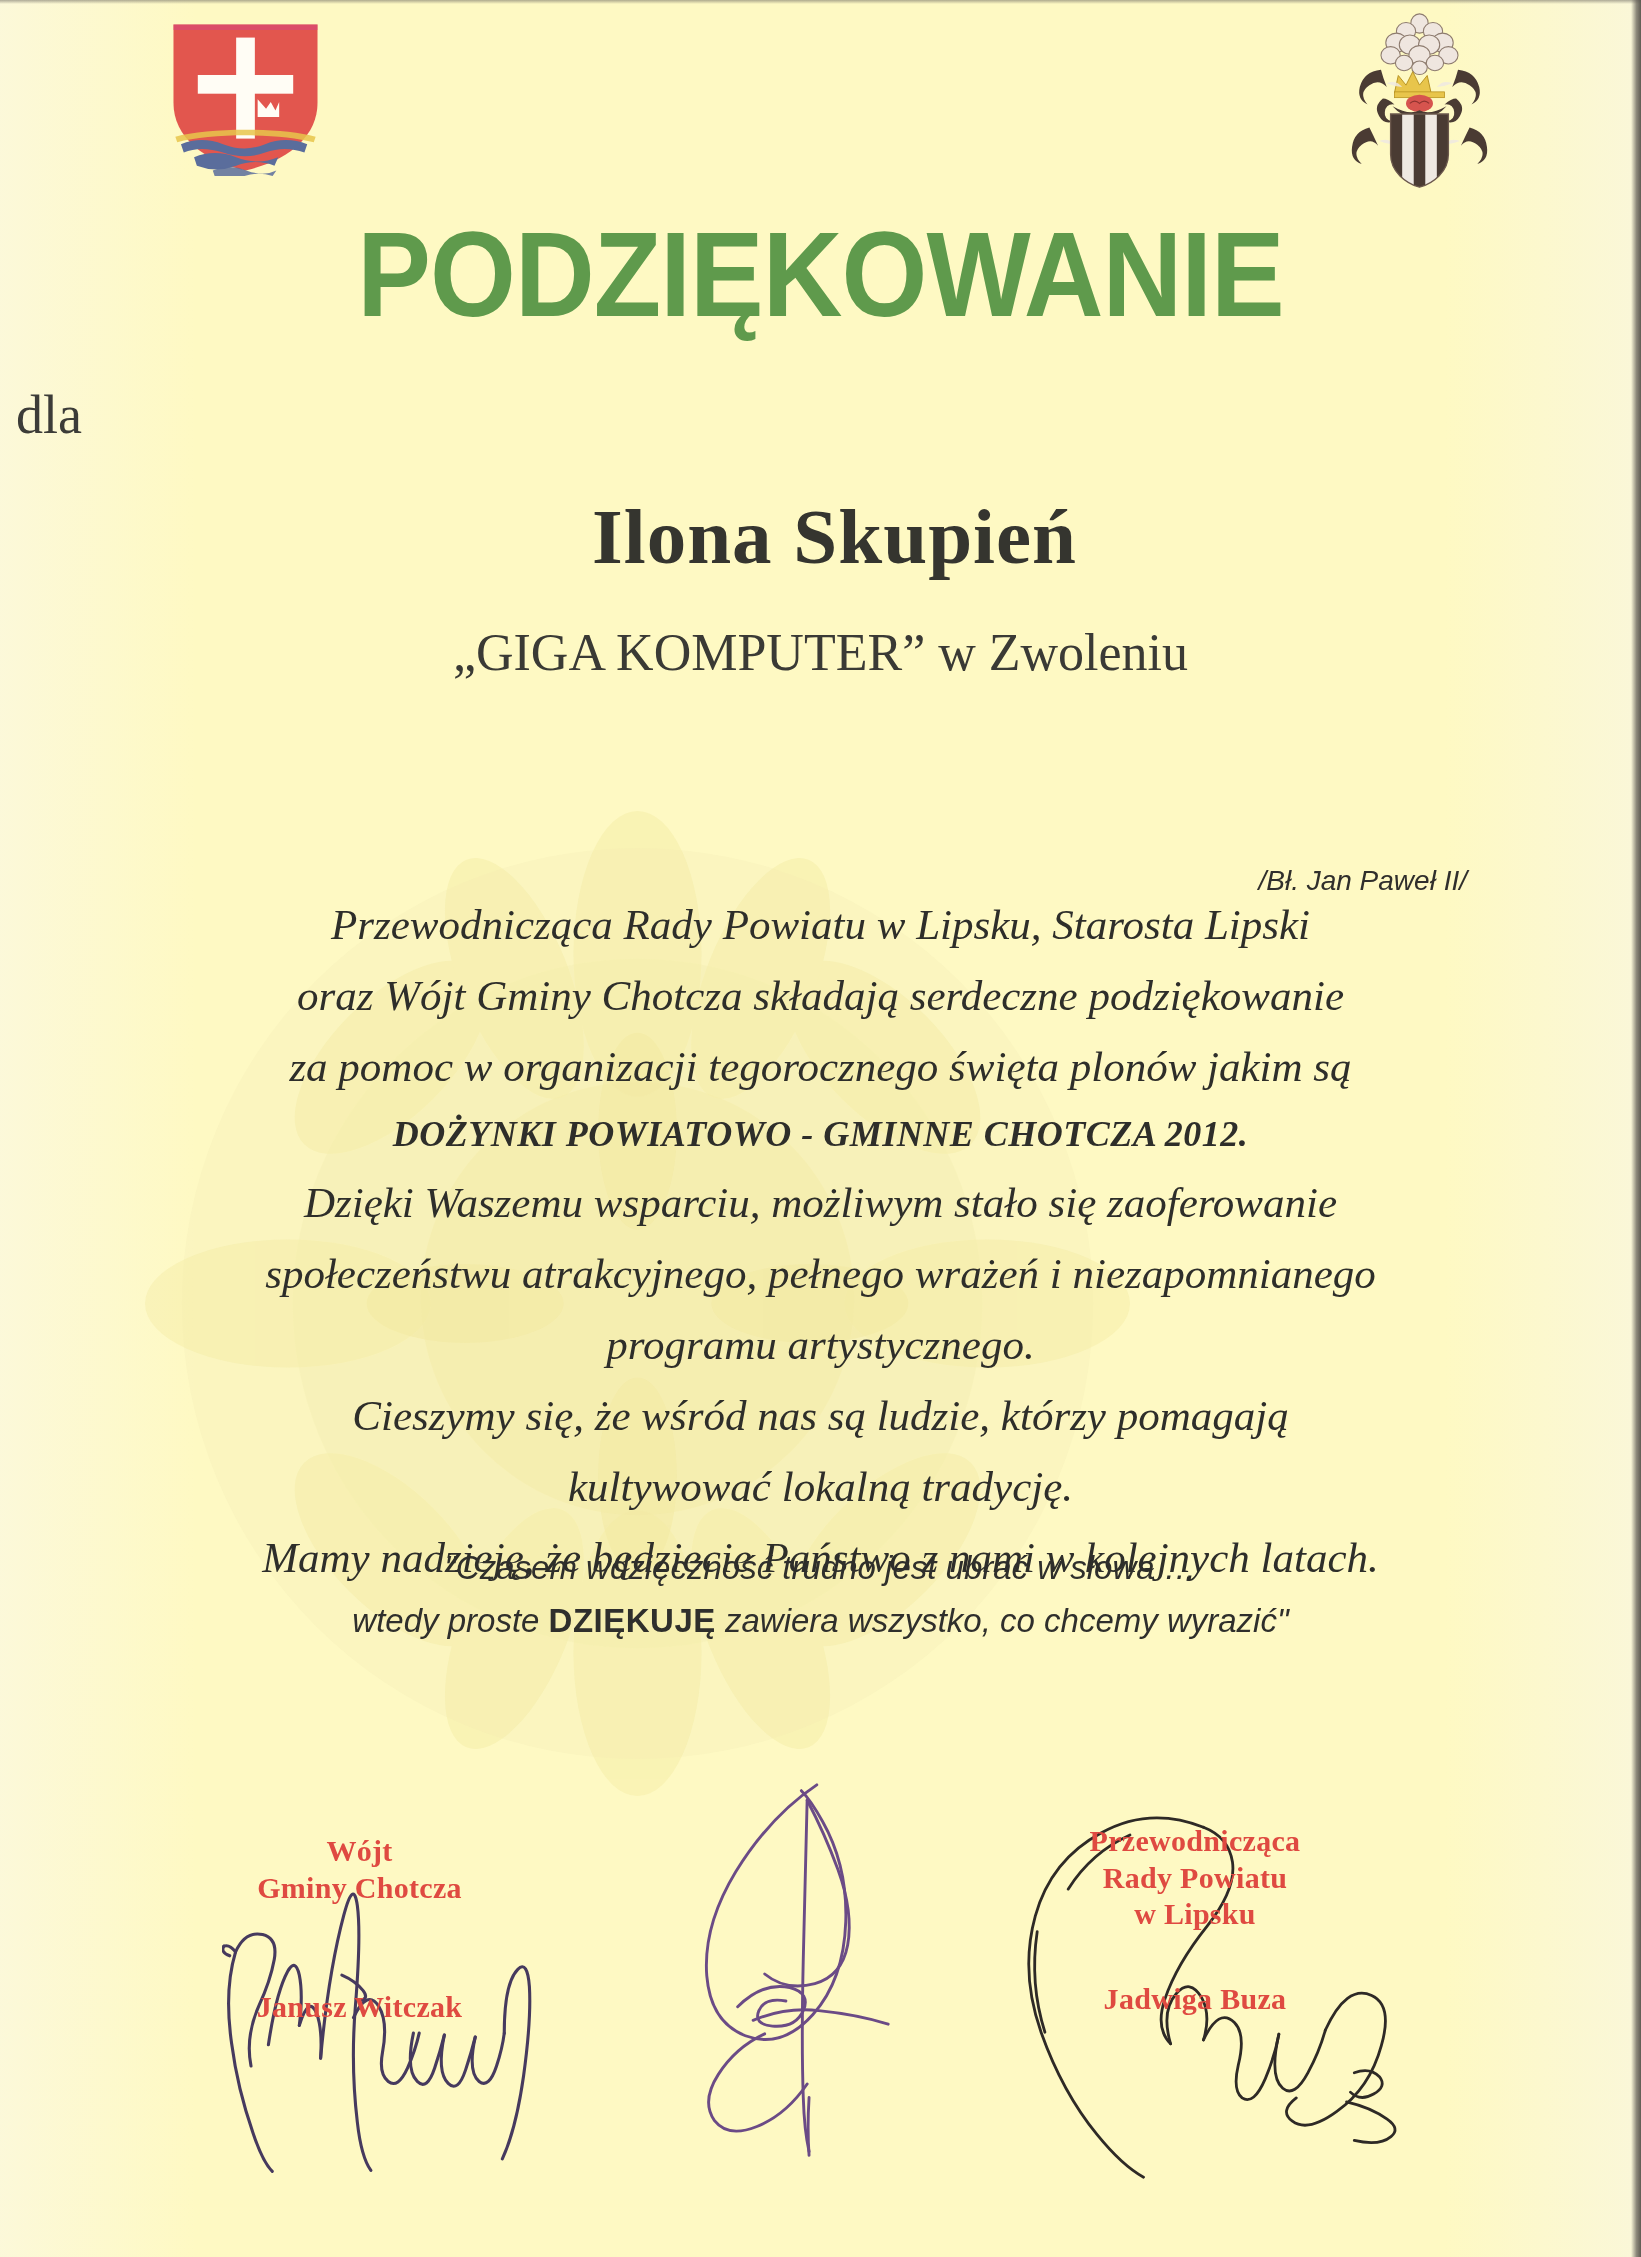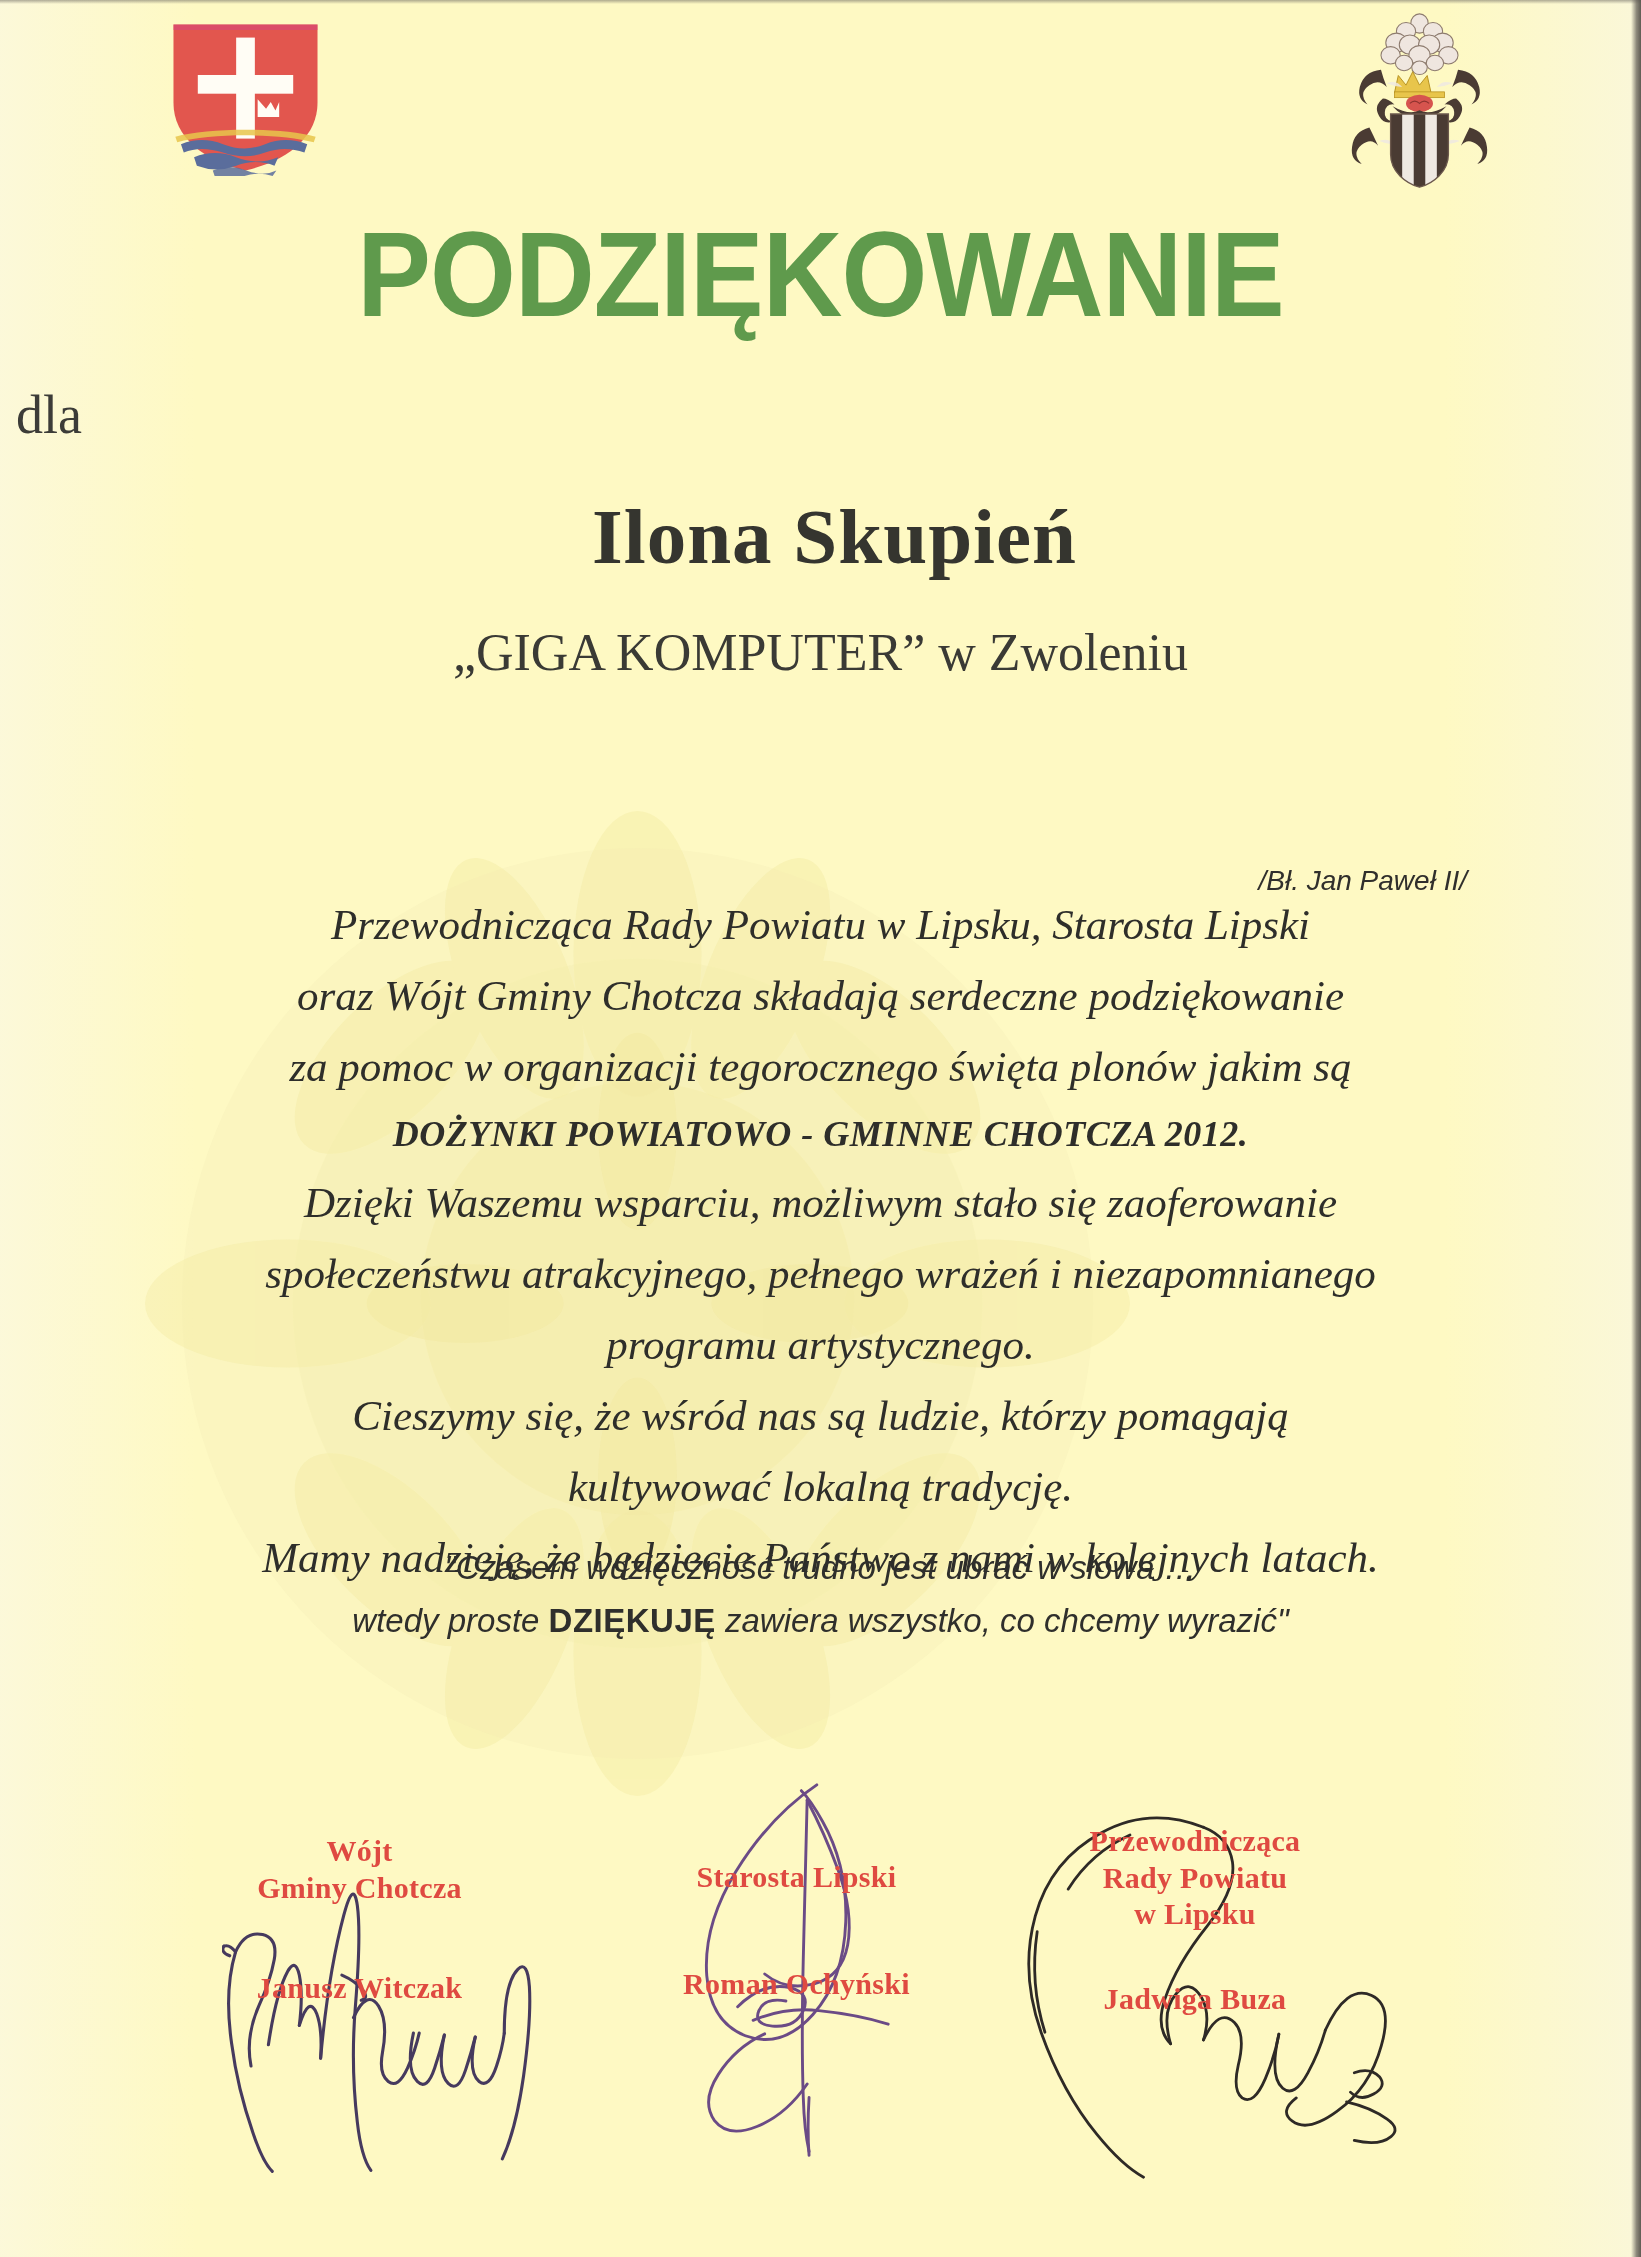--- a/index.html
+++ b/index.html
@@ -191,21 +191,21 @@
     font-size: 30px;
     line-height: 1.22;
     letter-spacing: 0.3px;
   }
   #sig-1 { left: 205px; top: 1833px; width: 309px; }
   #sig-2 { left: 637px; top: 1859px; width: 319px; }
   #sig-3 { left: 1031px; top: 1823px; width: 328px; }
 
   .sig-role { position: relative; z-index: 2; }
   .sig-name { position: relative; z-index: 2; }
-  #sig-1 .sig-name { margin-top: 64px; }
+  #sig-1 .sig-name { margin-top: 83px; }
   #sig-2 .sig-name { margin-top: 70px; }
   #sig-3 .sig-name { margin-top: 48px; }
 
   .ink {
     position: absolute;
     z-index: 1;
     pointer-events: none;
   }
   #ink-1 { left: 222px; top: 1863px; width: 348px; height: 319px; }
   #ink-2 { left: 666px; top: 1781px; width: 290px; height: 386px; }
@@ -383,24 +383,20 @@
       <path d="M24 130 q-8 54 8 104"></path>
     </g>
   </svg>
 
   <div class="sig-block" id="sig-1">
     <div class="sig-role">Wójt</div>
     <div class="sig-role">Gminy Chotcza</div>
     <div class="sig-name">Janusz Witczak</div>
   </div>
 
-  <div class="sig-block" id="sig-2">
-    <div class="sig-role">Starosta Lipski</div>
-    <div class="sig-name">Roman Ochyński</div>
-  </div>
 
   <div class="sig-block" id="sig-3">
     <div class="sig-role">Przewodnicząca</div>
     <div class="sig-role">Rady Powiatu</div>
     <div class="sig-role">w Lipsku</div>
     <div class="sig-name">Jadwiga Buza</div>
   </div>
 
 </div>
 

